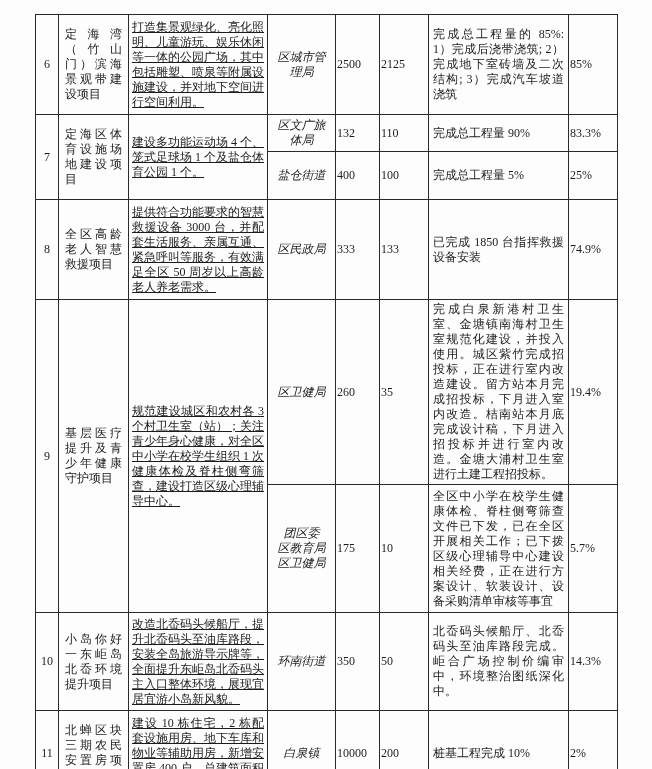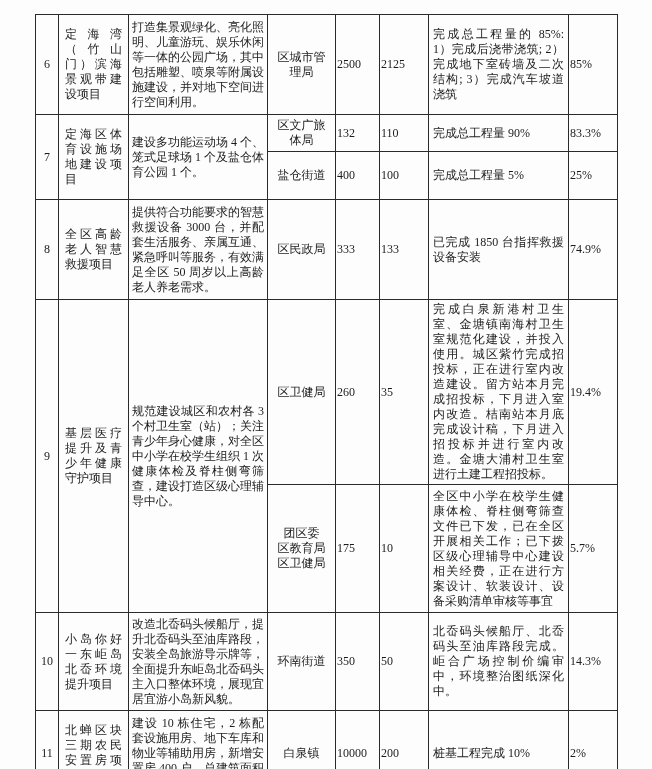--- a/index.html
+++ b/index.html
@@ -13,22 +13,22 @@
     border-collapse:collapse; table-layout:fixed;
   }
   td {
     border:1px solid #2a2a2a;
     font-size:12px; line-height:15px;
     vertical-align:middle; overflow:hidden;
     word-break:break-all;
   }
   .c-no   { text-align:center; }
   .c-name { padding:12px 6px; text-align:justify; }
-  .c-desc { padding:2px 3px; text-align:justify; }
-  .c-dept { text-align:center; white-space:pre-line; padding:1px 9px; }
+  .c-desc { padding:2px 3px; text-align:justify;text-decoration:underline; }
+  .c-dept { text-align:center; white-space:pre-line; padding:1px 9px;font-style:italic; }
   .c-num  { text-align:left; }
   .c-prog { padding:2px 4px; text-align:justify; }
   .c-rate { text-align:left; }
 </style>
 </head>
 <body>
 
 <div class="page">
   <table class="report">
     <colgroup>

